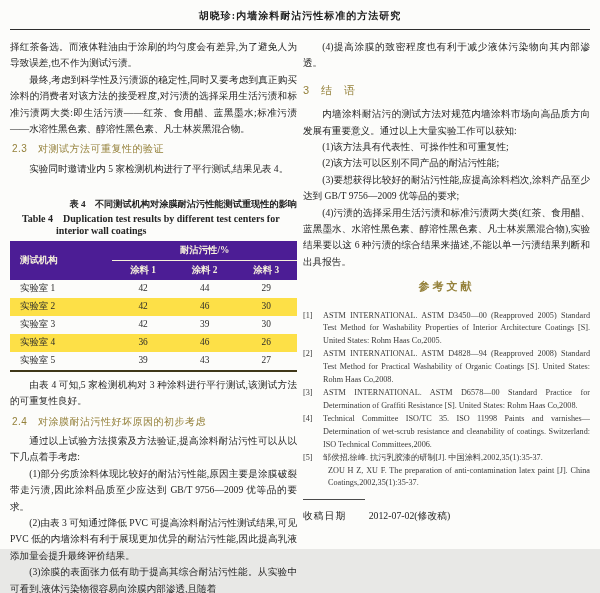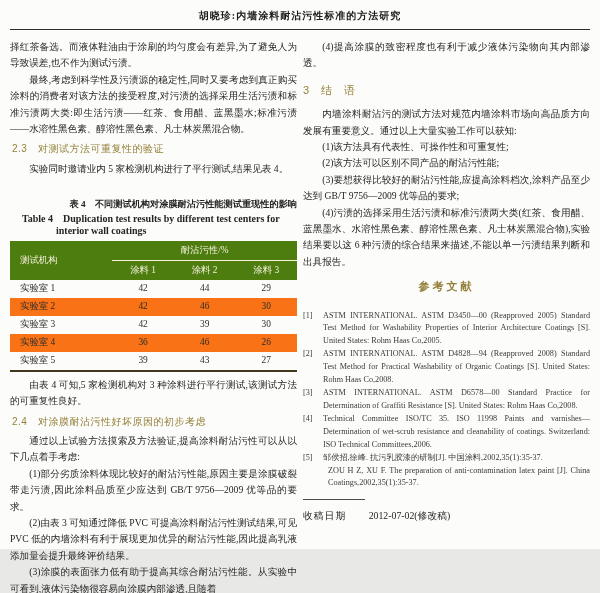--- a/index.html
+++ b/index.html
@@ -16,27 +16,27 @@
   .indent { text-indent:2em; }
   .sec-heading { font-family:"Liberation Sans","DejaVu Sans",sans-serif;
           color:#94803a; font-size:10px; margin:4px 2px 3px; letter-spacing:0.5px; }
   .big-heading { font-size:11px; margin:10px 0 8px; }
   .caption-cn { font-weight:bold; font-size:9.2px; text-align:right;
           line-height:12.5px; margin:21px 0 2px; }
   .caption-en { font-weight:bold; font-size:10px; line-height:12.5px;
           margin:0 0 3px; padding-left:46px; text-indent:-34px; text-align:left; }
   .ptable { width:100%; border-collapse:collapse; margin:2px 0 5px;
           font-size:9.4px; border-bottom:2px solid #3f3718; line-height:13px; }
-  .ptable thead th { background:#4d7c0f; color:#f6f1dc; font-weight:normal;
+  .ptable thead th { background:#4c1d95; color:#f6f1dc; font-weight:bold;
           padding:3px 2px; text-align:center; }
   .th-machine { text-align:left !important; padding-left:10px !important; }
   .th-span { border-bottom:1.5px solid #f6f1dc; }
   .ptable td { padding:2.5px 2px; text-align:center; color:#2b2b2b; }
   .td-label { text-align:left !important; padding-left:10px !important; }
-  .row-alt { background:#f97316; }
+  .row-alt { background:#fde047; }
   .references-heading { text-align:center; color:#94803a; font-weight:bold;
           font-family:"Liberation Sans","DejaVu Sans",sans-serif;
           font-size:11px; letter-spacing:3px; margin:8px 0 15px; }
   .ref-list { font-size:8.2px; line-height:12.6px; color:#3a3a3a; }
   .ref-item { position:relative; padding-left:20px; margin-bottom:1px; text-align:justify; }
   .ref-num { position:absolute; left:0; top:0; }
   .ref-en2 { padding-left:5px; }
   .received { margin-top:9px; }
   .received-rule { width:62px; border:none; border-top:1.5px solid #4a4a4a;
           margin:0 0 8px; }

